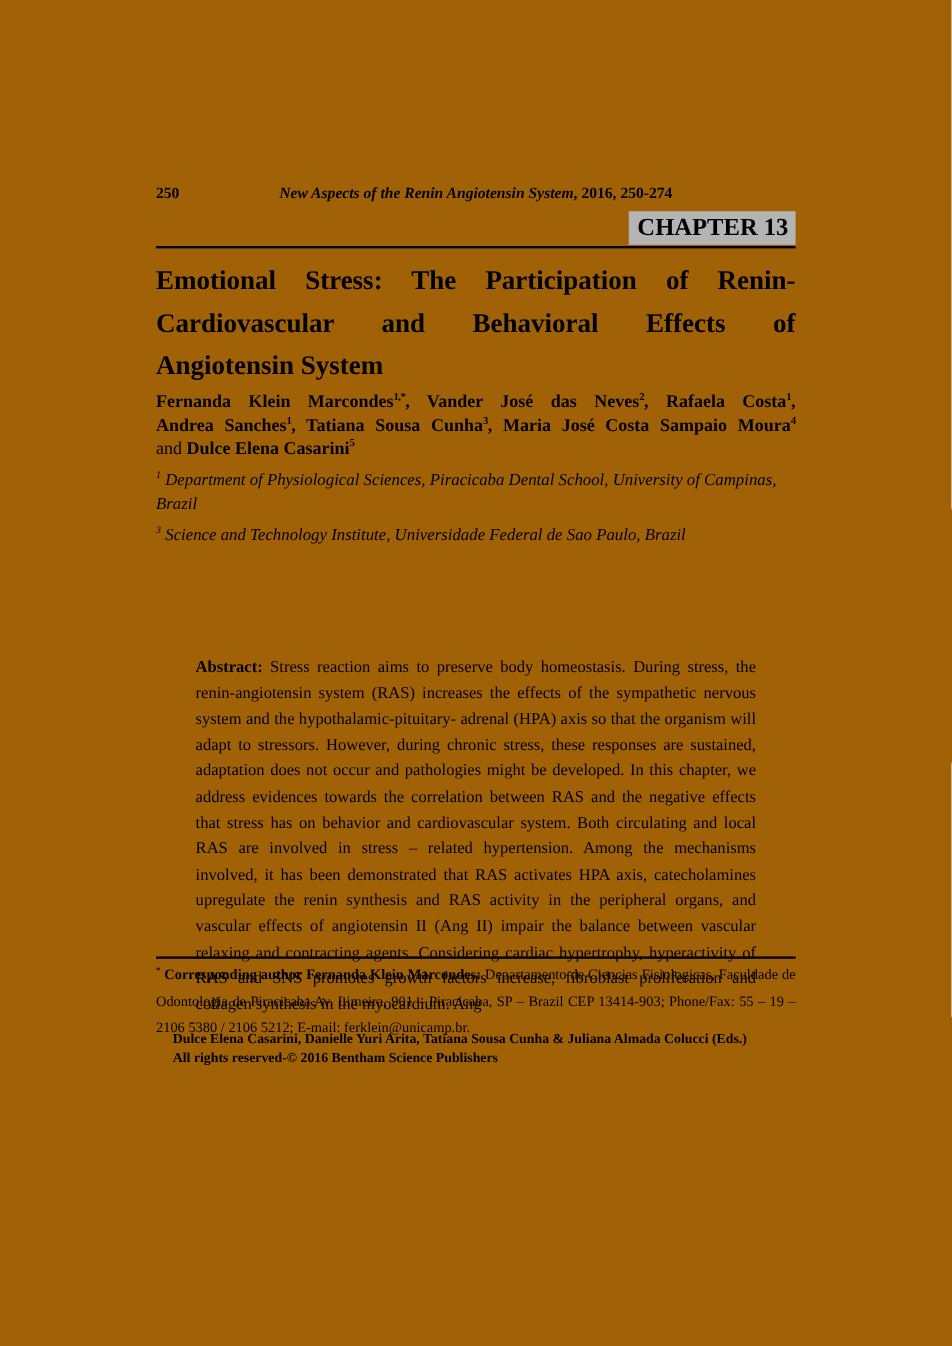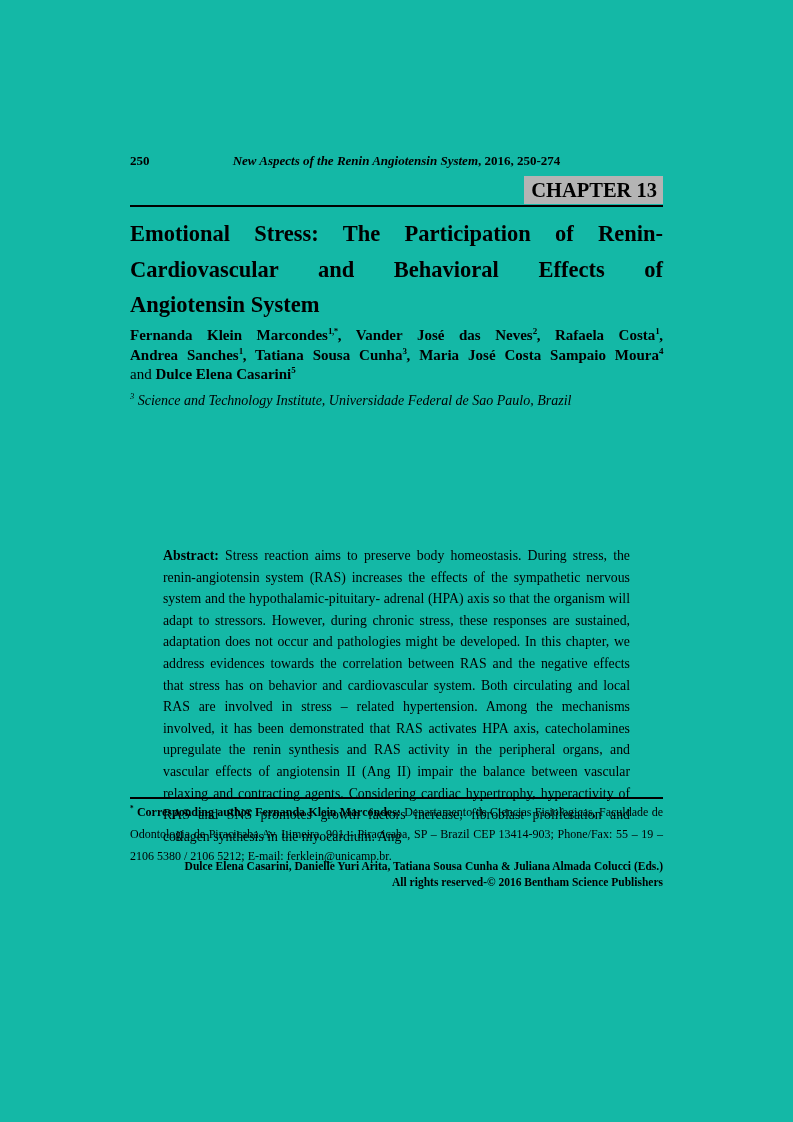--- a/index.html
+++ b/index.html
@@ -4,21 +4,21 @@
 <style>
   html, body {
     margin: 0;
     padding: 0;
     background: #ffffff;
   }
   .page {
     position: relative;
     width: 793px;
     height: 1122px;
-    background: #14b8a6;
+    background: #a16207;
     font-family: "Liberation Serif", "DejaVu Serif", serif;
     color: #000000;
     overflow: hidden;
   }
   .b { font-weight: bold; }
   .i { font-style: italic; }
   sup {
     font-size: 0.60em;
     line-height: 0;
     vertical-align: super;
@@ -132,26 +132,26 @@
     width: 533px;
     font-size: 12px;
     line-height: 22.2px;
     text-align: justify;
   }
 
   
   .imprint {
     position: absolute;
     top: 859px;
-    left: 130px;
+    left: 144px;
     width: 533px;
     font-size: 11.5px;
     font-weight: bold;
     line-height: 15.5px;
-    text-align: right;
+    text-align: left;
   }
 </style>
 </head>
 <body>
 
 <div class="page">
 
   <div class="running-head">
     <span class="page-number">250</span>
     <span class="running-title"><span class="b i">New Aspects of the Renin Angiotensin System</span><span class="b">, 2016, 250-274</span></span>
@@ -166,20 +166,21 @@
     <div>Angiotensin System</div>
   </div>
 
   <div class="authors">
     <div class="jline"><span class="b">Fernanda Klein Marcondes</span><sup class="b">1,*</sup><span class="b">, Vander José das Neves</span><sup class="b">2</sup><span class="b">, Rafaela Costa</span><sup class="b">1</sup><span class="b">,</span></div>
     <div class="jline"><span class="b">Andrea Sanches</span><sup class="b">1</sup><span class="b">, Tatiana Sousa Cunha</span><sup class="b">3</sup><span class="b">, Maria José Costa Sampaio Moura</span><sup class="b">4</sup></div>
     <div><span>and </span><span class="b">Dulce Elena Casarini</span><sup class="b">5</sup></div>
   </div>
 
   <div class="affiliations">
+    <div class="affiliation-item"><sup>1</sup><span> Department of Physiological Sciences, Piracicaba Dental School, University of Campinas, Brazil</span></div>
     <div class="affiliation-item"><sup>3</sup><span> Science and Technology Institute, Universidade Federal de Sao Paulo, Brazil</span></div>
   </div>
 
   <div class="abstract">
     <span class="b">Abstract:</span><span> Stress reaction aims to preserve body homeostasis. During stress, the renin-angiotensin system (RAS) increases the effects of the sympathetic nervous system and the hypothalamic-pituitary- adrenal (HPA) axis so that the organism will adapt to stressors. However, during chronic stress, these responses are sustained, adaptation does not occur and pathologies might be developed. In this chapter, we address evidences towards the correlation between RAS and the negative effects that stress has on behavior and cardiovascular system. Both circulating and local RAS are involved in stress – related hypertension. Among the mechanisms involved, it has been demonstrated that RAS activates HPA axis, catecholamines upregulate the renin synthesis and RAS activity in the peripheral organs, and vascular effects of angiotensin II (Ang II) impair the balance between vascular relaxing and contracting agents. Considering cardiac hypertrophy, hyperactivity of RAS and SNS promotes growth factors increase, fibroblast proliferation and collagen synthesis in the myocardium. Ang</span>
   </div>
 
   <div class="footnote-rule"></div>
   <div class="footnote"><sup class="b">*</sup><span class="b"> Corresponding author Fernanda Klein Marcondes:</span><span> Departamento de Ciencias Fisiologicas, Faculdade de Odontologia de Piracicaba Av. Limeira, 901 – Piracicaba, SP – Brazil CEP 13414-903; Phone/Fax: 55 – 19 – 2106 5380 / 2106 5212; E-mail: ferklein@unicamp.br.</span></div>
 

